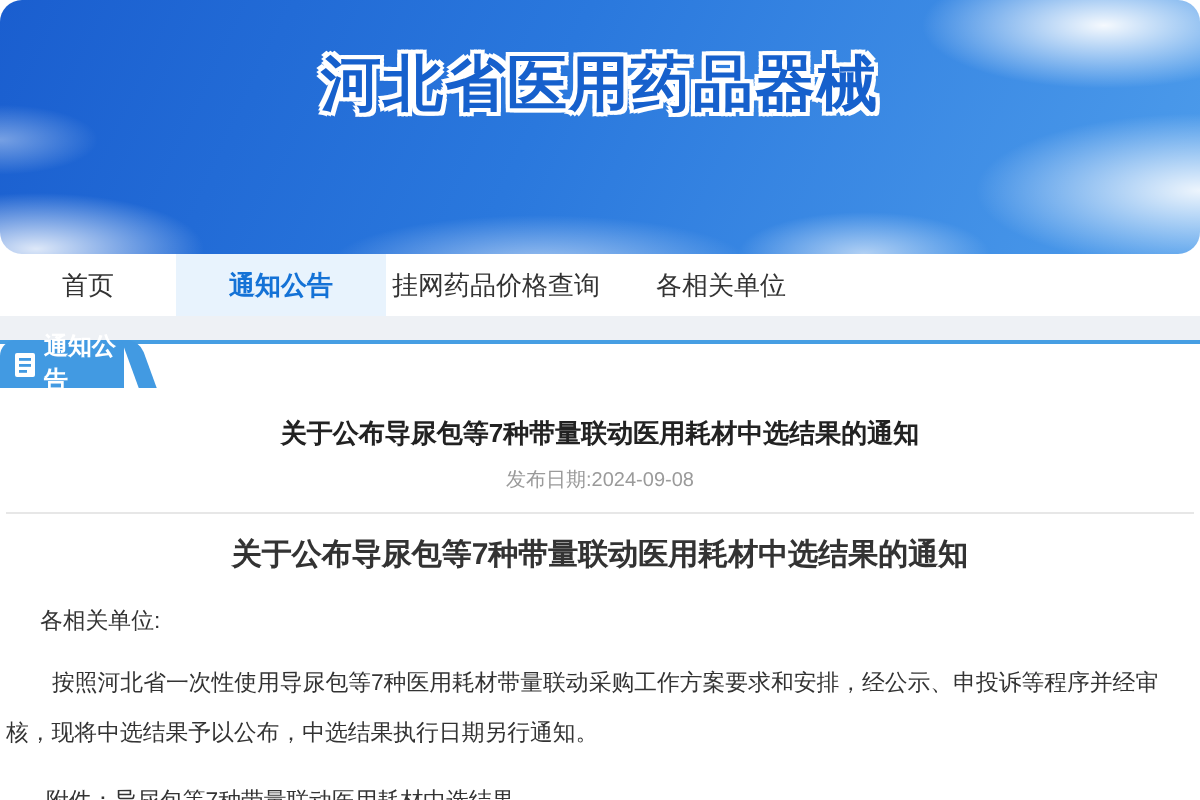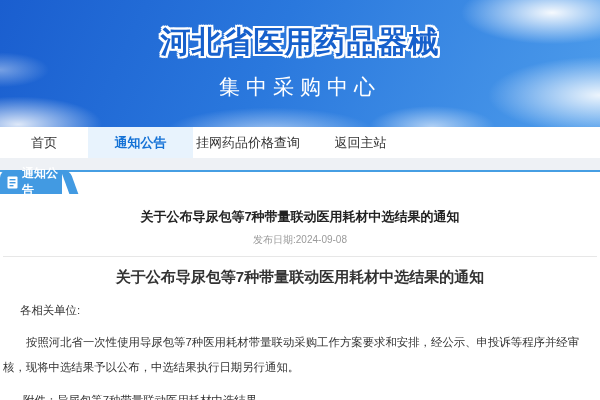--- a/index.html
+++ b/index.html
@@ -21,20 +21,21 @@
     background:
       radial-gradient(ellipse 130px 45px at 92% 10%, rgba(255,255,255,0.95), rgba(255,255,255,0) 70%),
       radial-gradient(ellipse 160px 55px at 100% 75%, rgba(255,255,255,0.9), rgba(255,255,255,0) 70%),
       radial-gradient(ellipse 120px 40px at 3% 98%, rgba(255,255,255,0.85), rgba(255,255,255,0) 70%),
       radial-gradient(ellipse 150px 35px at 45% 104%, rgba(255,255,255,0.55), rgba(255,255,255,0) 70%),
       radial-gradient(ellipse 90px 30px at 72% 100%, rgba(255,255,255,0.6), rgba(255,255,255,0) 70%),
       radial-gradient(ellipse 70px 25px at 0% 55%, rgba(255,255,255,0.4), rgba(255,255,255,0) 70%),
       linear-gradient(115deg, #1a5ecf 0%, #2a78dd 45%, #4d9ceb 100%);
     text-align: center;
     overflow: hidden;
+    border-radius: 11px;
   }
   .banner-title {
     padding-top: 22px;
     font-size: 30px;
     font-weight: bold;
     letter-spacing: 1px;
     color: #1660cc;
     text-shadow:
       -2px -2px 0 #fff, 2px -2px 0 #fff, -2px 2px 0 #fff, 2px 2px 0 #fff,
       -2px 0 0 #fff, 2px 0 0 #fff, 0 -2px 0 #fff, 0 2px 0 #fff;
@@ -170,28 +171,27 @@
     font-size: 11.4px;
     text-indent: 20px;
     color: #333;
   }
 </style>
 </head>
 <body>
 
 <div class="banner">
   <div class="banner-title">河北省医用药品器械</div>
-  <div class="banner-subtitle">集中采购中心</div>
 </div>
 
 <div class="nav">
   <div class="nav-item">首页</div>
   <div class="nav-item active">通知公告</div>
   <div class="nav-item">挂网药品价格查询</div>
-  <div class="nav-item">返回主站</div>
+  <div class="nav-item">各相关单位</div>
 </div>
 
 <div class="gap-strip"></div>
 
 <div class="section-bar">
   <div class="section-tab">
     <span class="tab-icon">
       <svg width="11" height="13" viewBox="0 0 11 13">
         <rect x="0.5" y="0.5" width="10" height="12" rx="1" fill="#ffffff"></rect>
         <rect x="2.5" y="3" width="6" height="1.4" fill="#429ae2"></rect>

